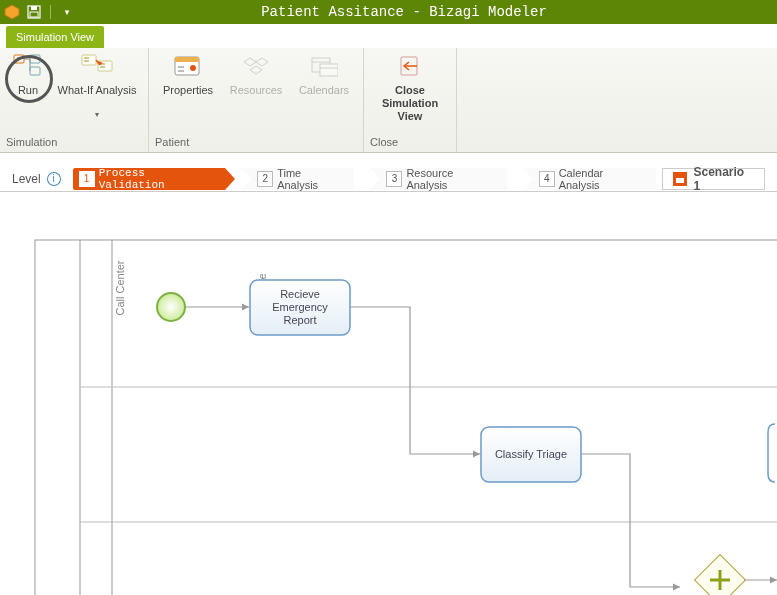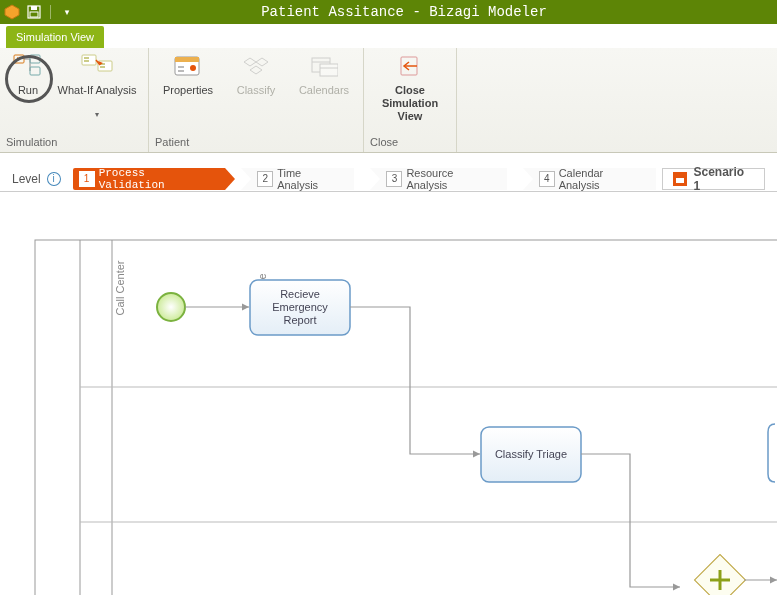--- a/index.html
+++ b/index.html
@@ -139,21 +139,21 @@
         <div class="lbl">Properties</div>
       </div>
       <div class="rbtn disabled">
         <div class="ico">
           <svg width="28" height="24" opacity="0.35">
               <polygon points="8,4 14,8 8,12 2,8" fill="none" stroke="#888"></polygon>
               <polygon points="20,4 26,8 20,12 14,8" fill="none" stroke="#888"></polygon>
               <polygon points="14,12 20,16 14,20 8,16" fill="none" stroke="#888"></polygon>
             </svg>
         </div>
-        <div class="lbl">Classify</div>
+        <div class="lbl">Resources</div>
       </div>
       <div class="rbtn disabled">
         <div class="ico">
           <svg width="28" height="24" opacity="0.35">
               <rect x="2" y="4" width="18" height="14" fill="none" stroke="#888"></rect>
               <line x1="2" y1="8" x2="20" y2="8" stroke="#888"></line>
               <rect x="10" y="10" width="18" height="12" fill="#fff" stroke="#888"></rect>
               <line x1="10" y1="14" x2="28" y2="14" stroke="#888"></line>
             </svg>
         </div>

